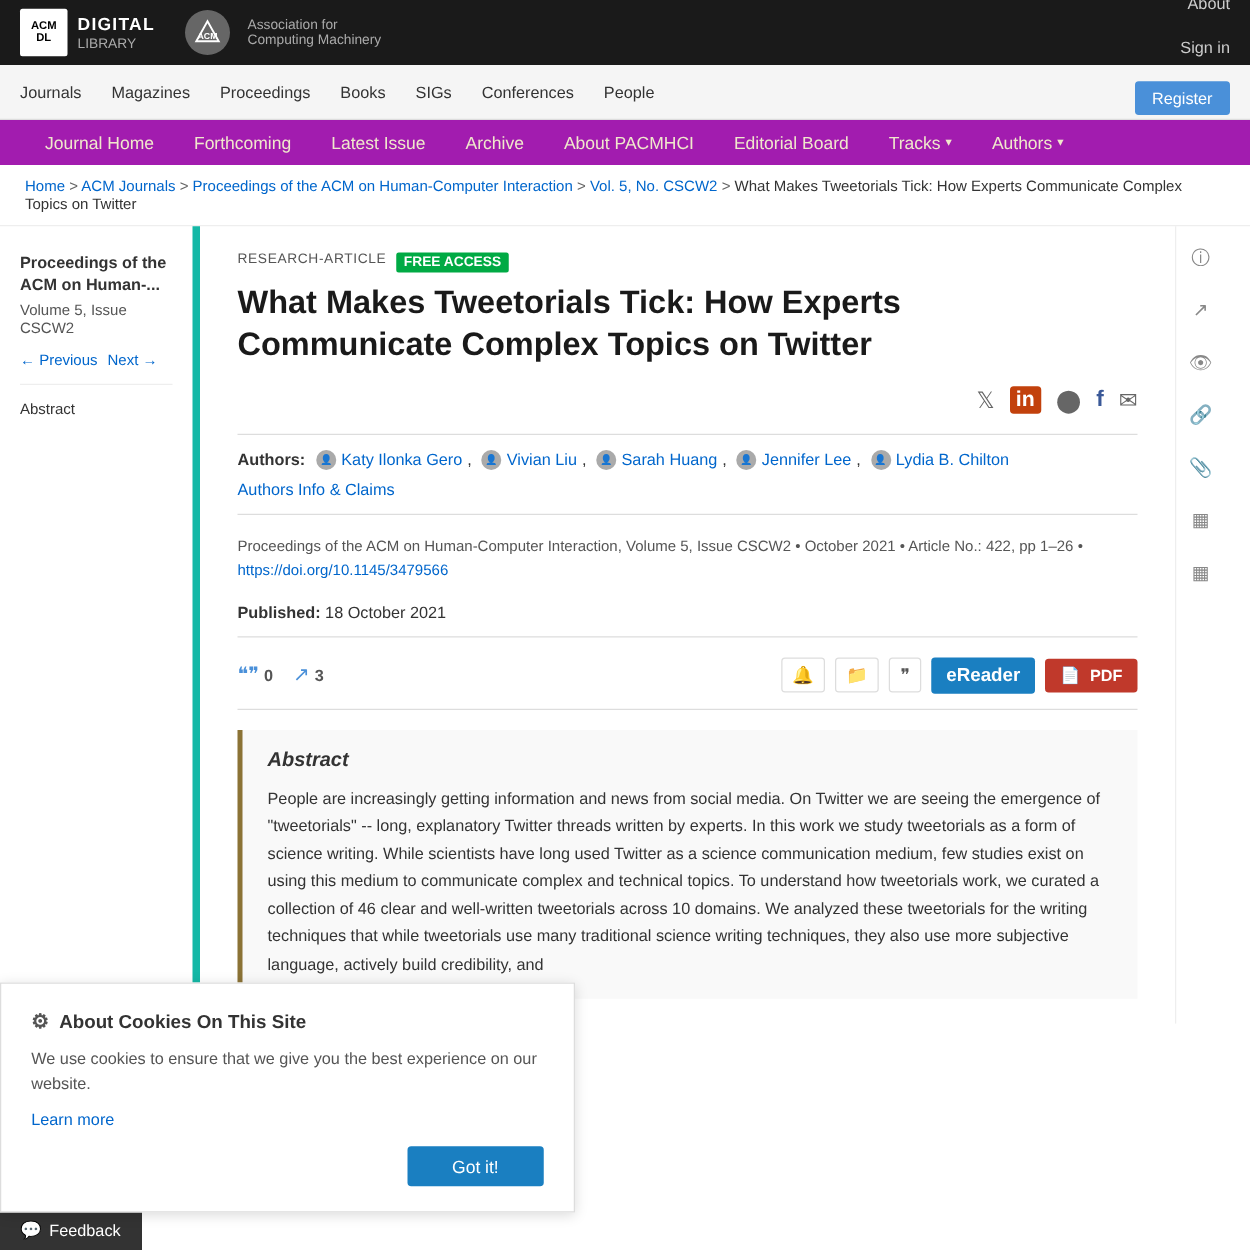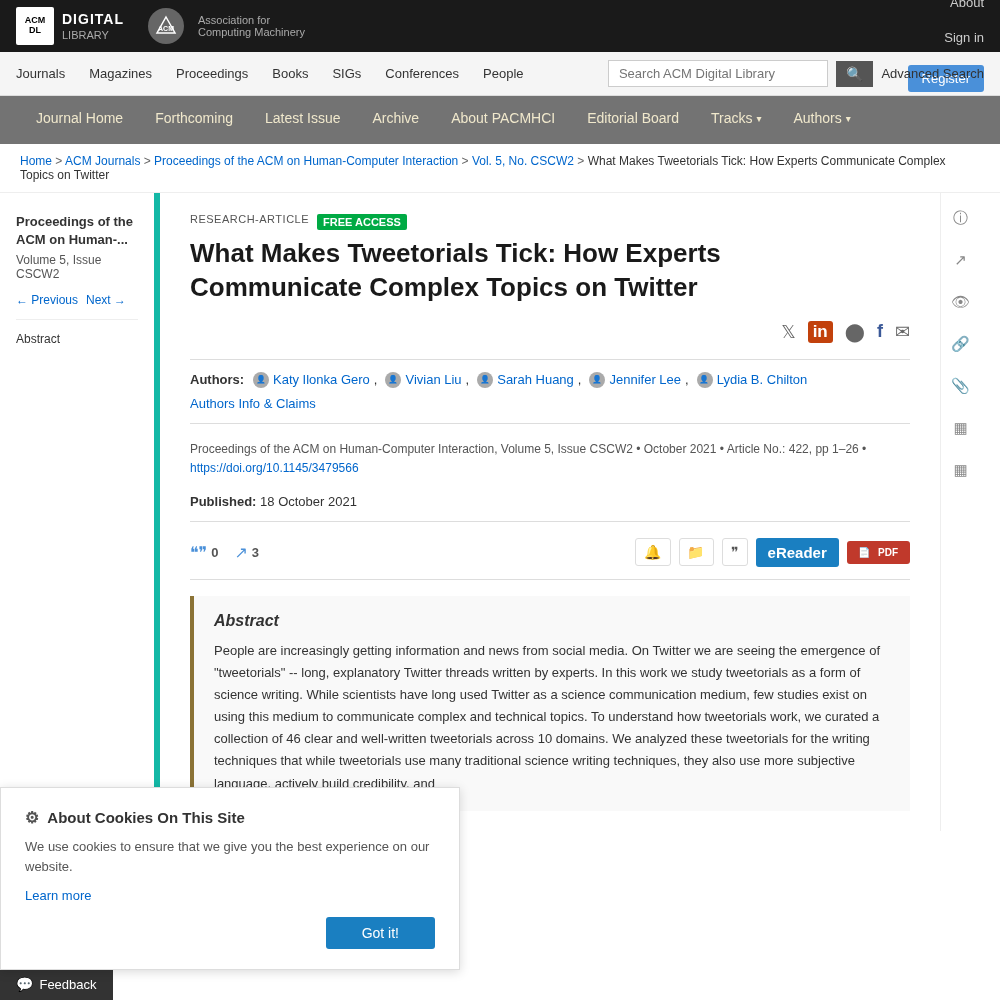--- a/index.html
+++ b/index.html
@@ -98,25 +98,25 @@
     }
     .advanced-search {
       color: #0066cc;
       font-size: 13px;
       text-decoration: none;
       white-space: nowrap;
     }
 
     
     .journal-nav {
-      background: #737373;
-      display: flex;
-      align-items: flex-start;
+      background: #a21caf;
+      display: flex;
+      align-items: center;
       padding: 0 20px;
-      height: 48px;
+      height: 36px;
       gap: 0;
     }
     .journal-nav a {
       color: #f0e8cc;
       text-decoration: none;
       font-size: 14px;
       padding: 14px 16px;
       white-space: nowrap;
     }
     .journal-nav .dropdown {
@@ -322,21 +322,21 @@
       font-size: 15px;
       font-weight: bold;
     }
     .pdf-btn {
       background: #c0392b;
       color: #fff;
       border: none;
       padding: 6px 12px;
       border-radius: 3px;
       cursor: pointer;
-      font-size: 10px;
+      font-size: 13px;
       font-weight: bold;
     }
 
     
     .abstract-section {
       background: #f9f9f9;
       border-left: 4px solid #8b7336;
       padding: 16px 20px;
       margin-top: 16px;
     }
@@ -469,25 +469,20 @@
 </div>
 
 <div class="secondary-nav">
   <a href="#">Journals</a>
   <a href="#">Magazines</a>
   <a href="#">Proceedings</a>
   <a href="#">Books</a>
   <a href="#">SIGs</a>
   <a href="#">Conferences</a>
   <a href="#">People</a>
-  <div class="search-area">
-    <input type="text" class="search-input" placeholder="Search ACM Digital Library" style="">
-    <button class="search-btn">🔍</button>
-    <a href="#" class="advanced-search">Advanced Search</a>
-  </div>
 </div>
 
 <div class="journal-nav">
   <a href="#">Journal Home</a>
   <a href="#">Forthcoming</a>
   <a href="#">Latest Issue</a>
   <a href="#">Archive</a>
   <a href="#">About PACMHCI</a>
   <a href="#">Editorial Board</a>
   <div class="dropdown">

